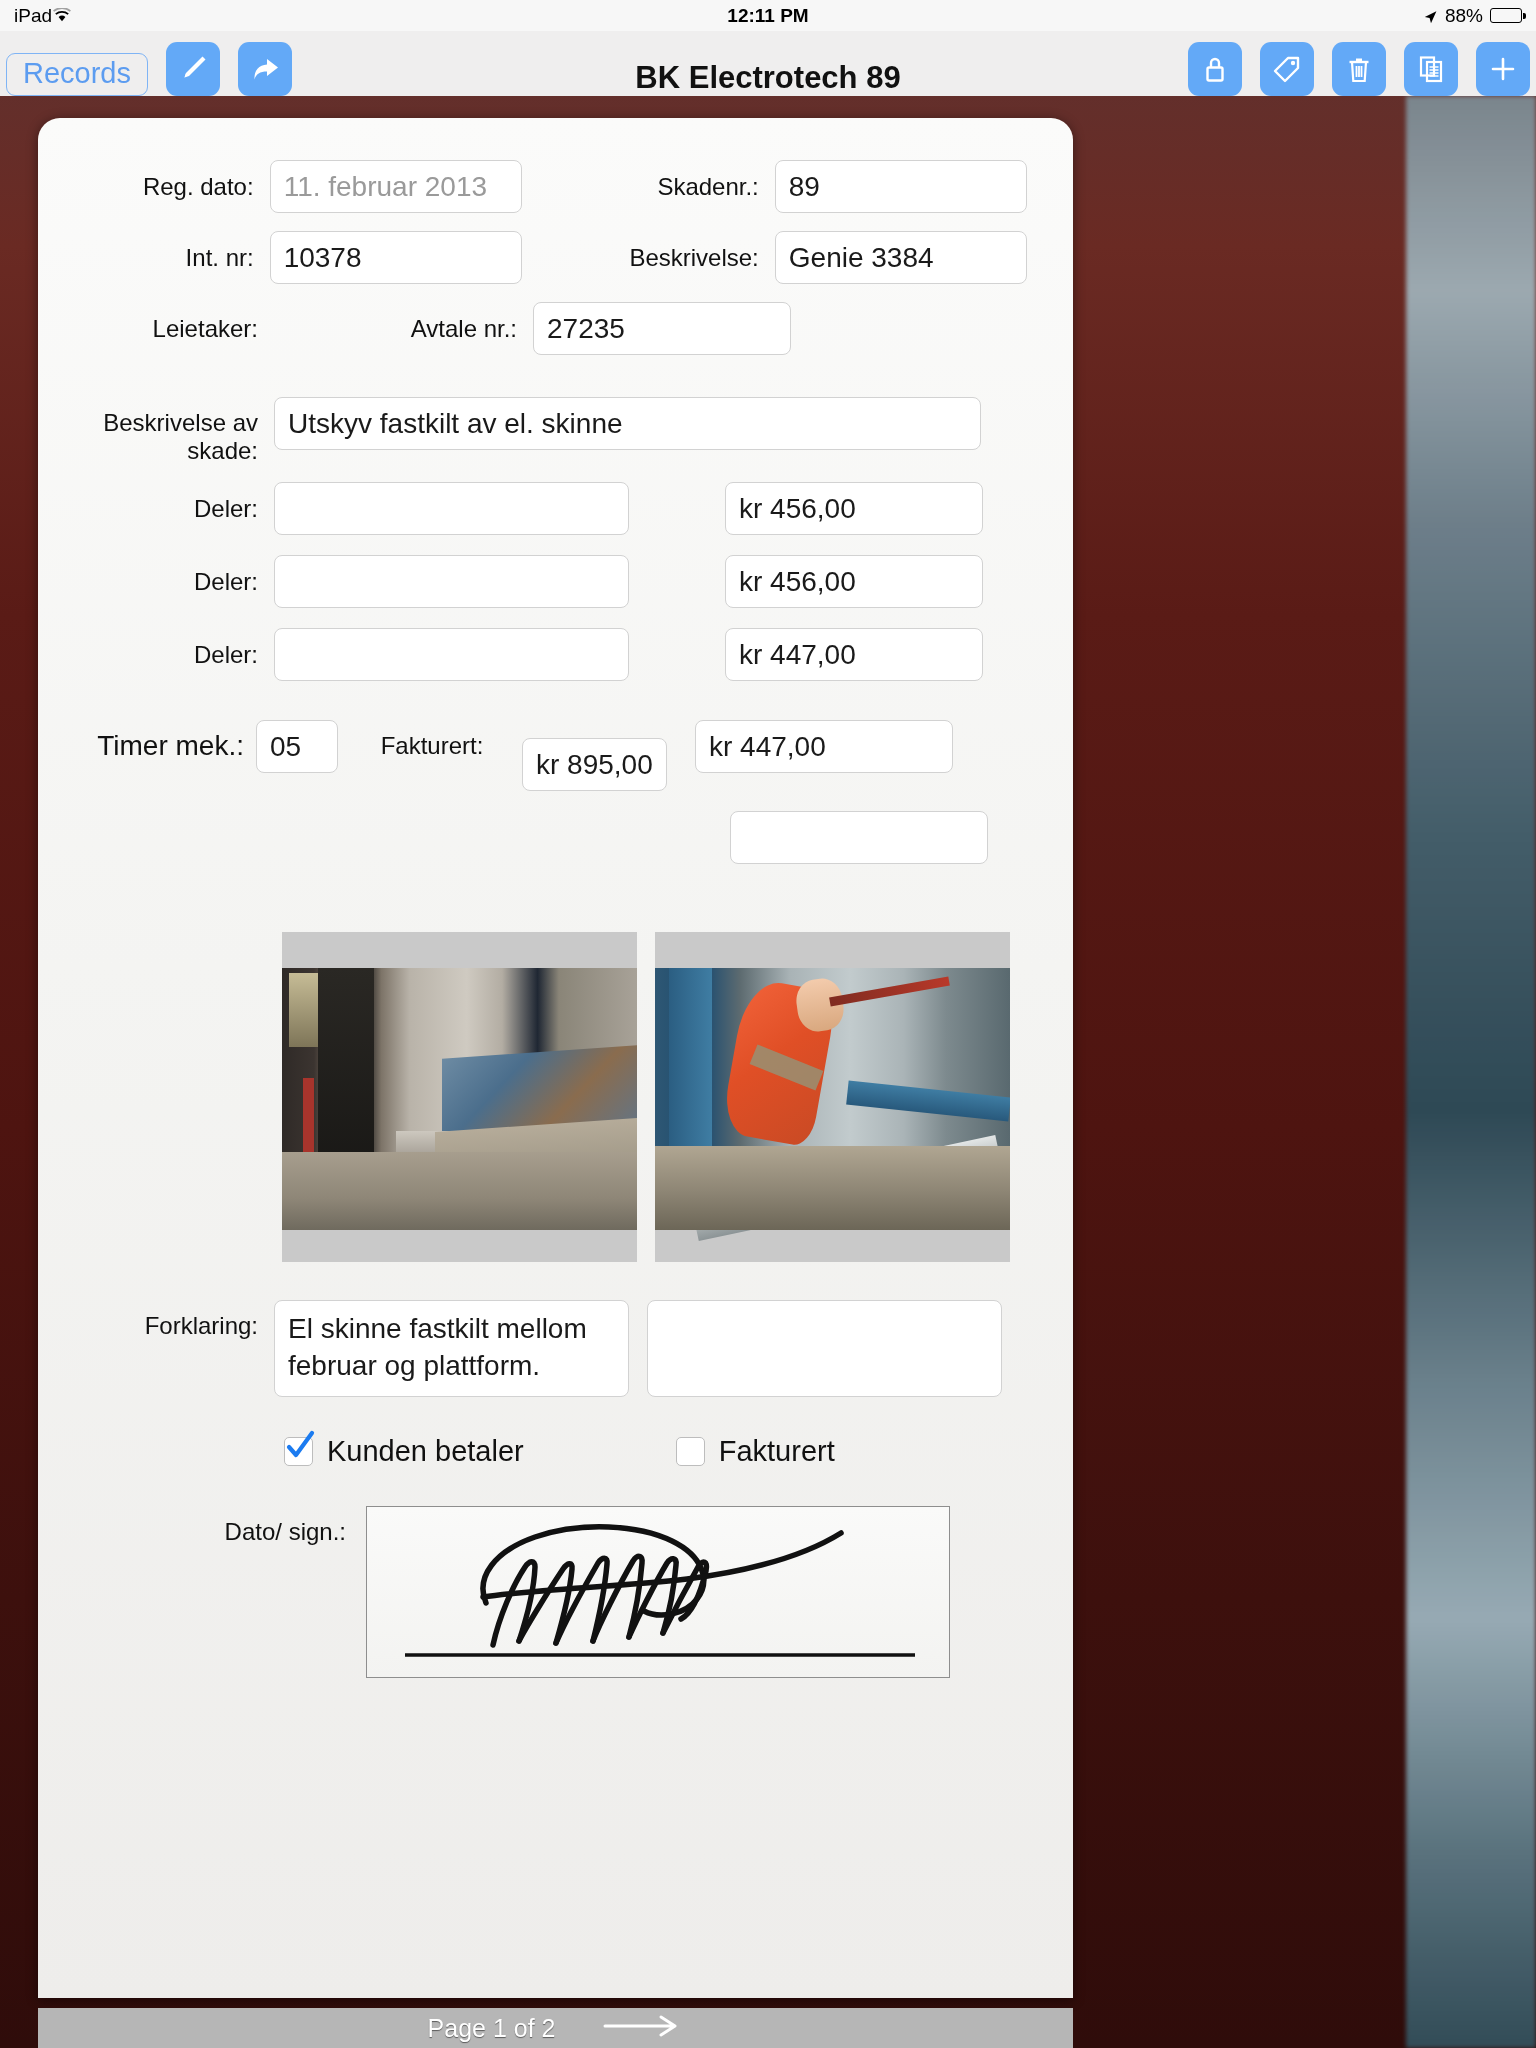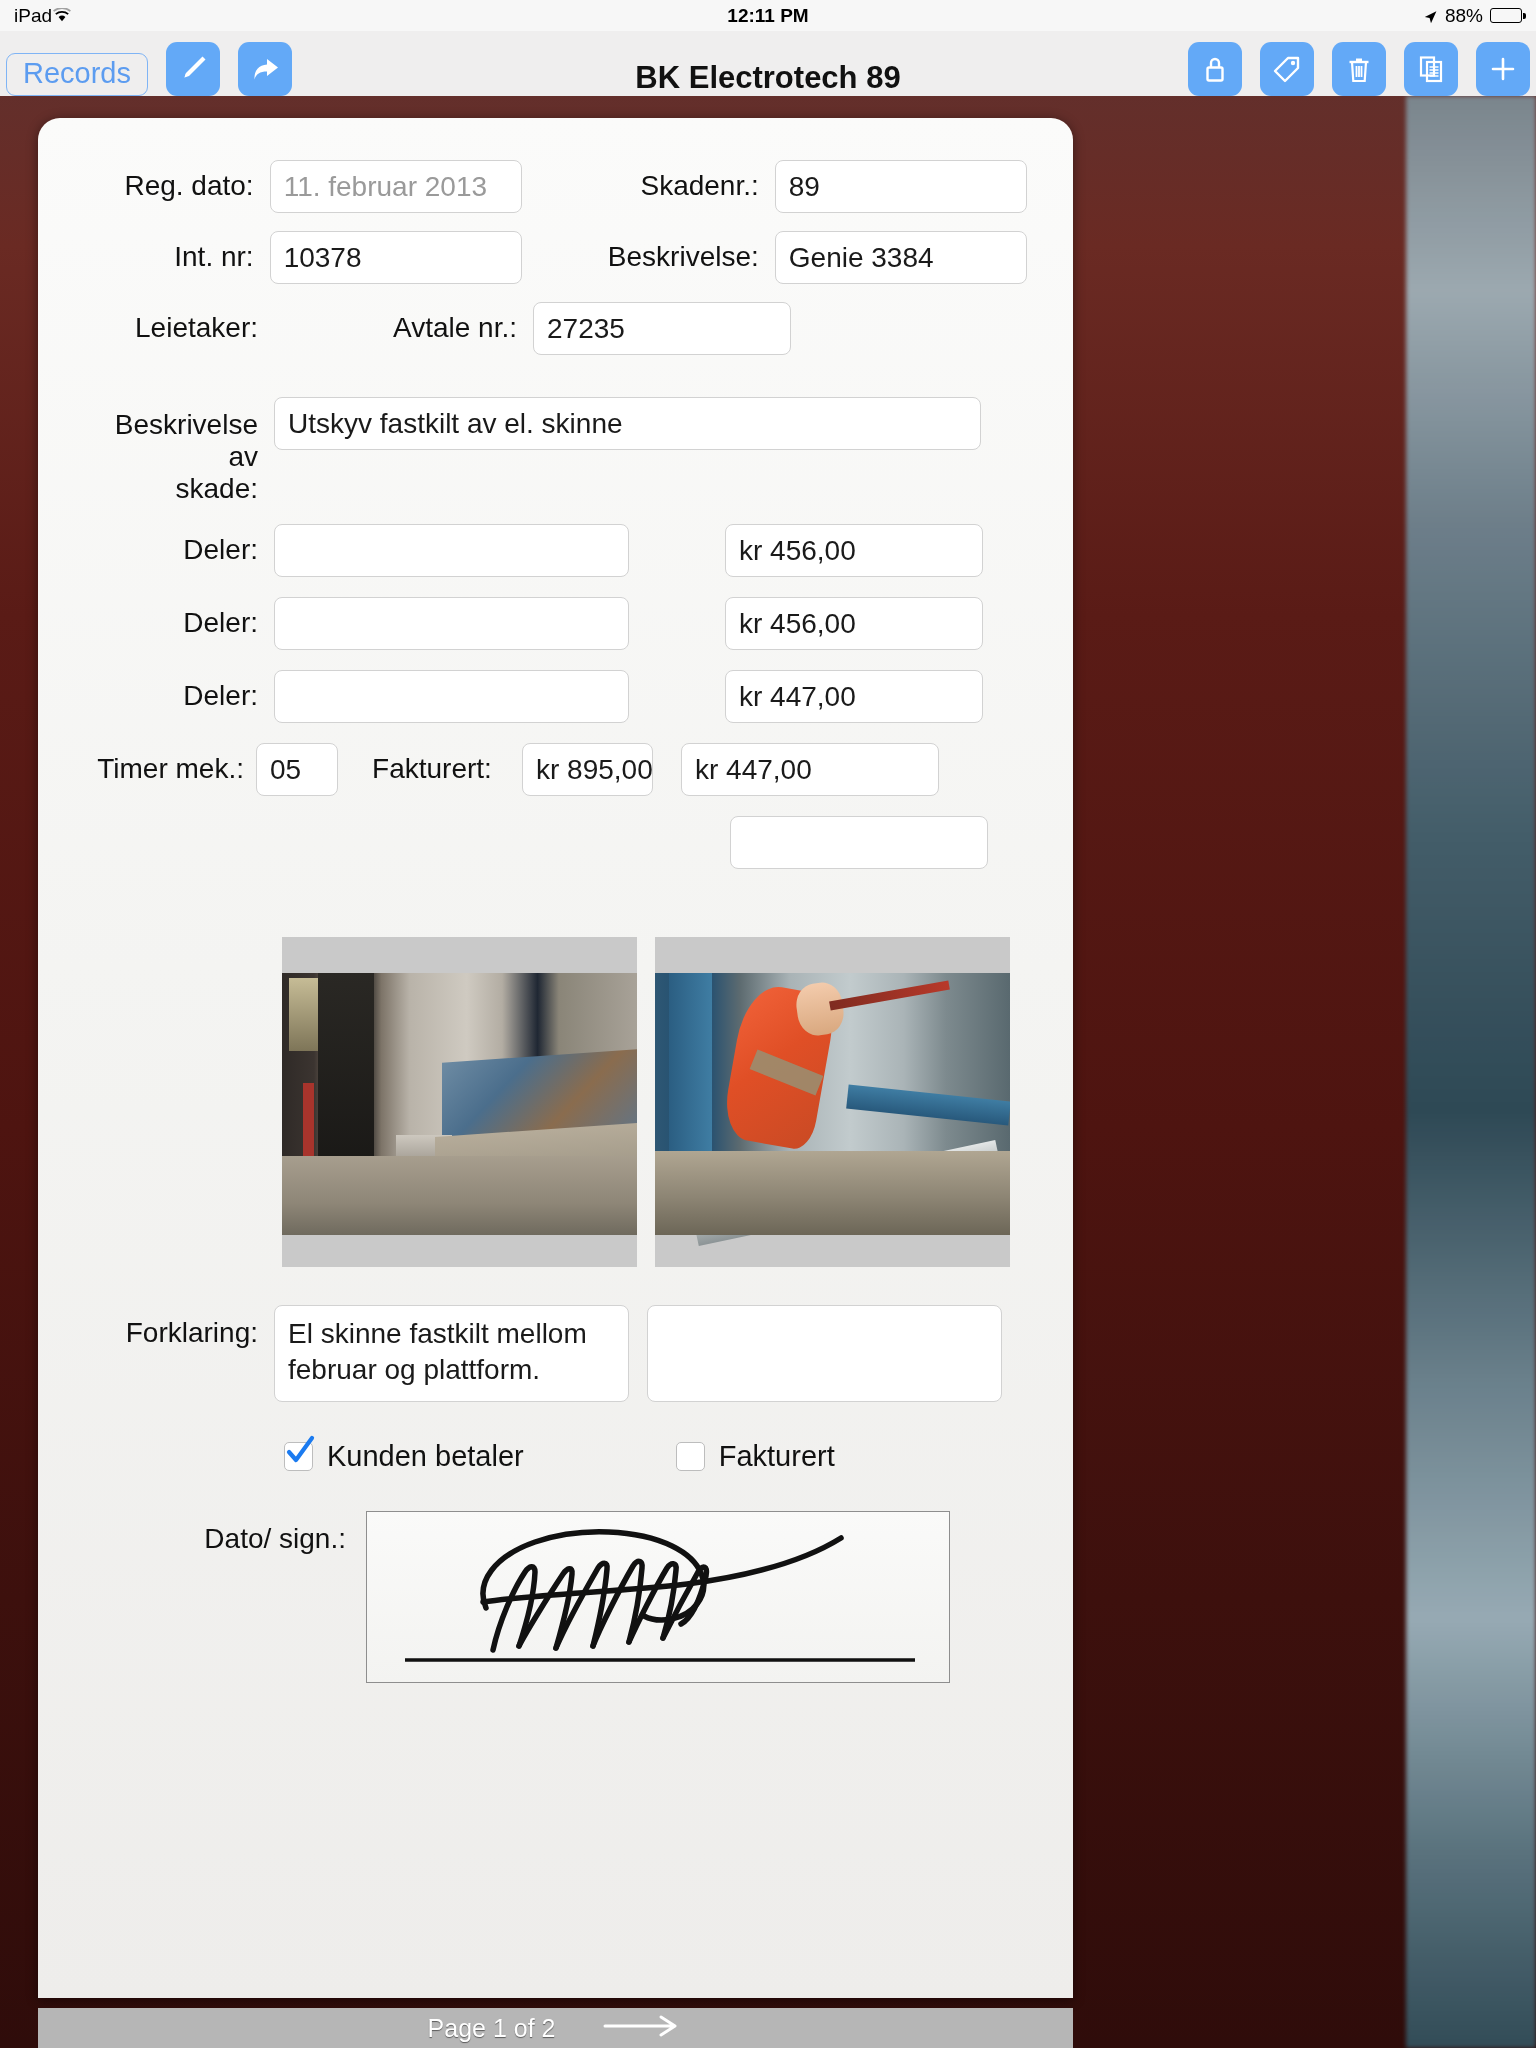--- a/index.html
+++ b/index.html
@@ -155,21 +155,21 @@
     height: 100%;
   }
 
   
   .row {
     display: flex;
     align-items: center;
     margin-bottom: 18px;
   }
   .lbl {
-    font-size: 28px;
+    font-size: 24px;
     color: #111;
     text-align: right;
     white-space: pre-line;
     line-height: 1.15;
   }
   .fld {
     background: #fff;
     border: 1px solid #d2d2d2;
     border-radius: 8px;
     font-size: 28px;
@@ -195,21 +195,21 @@
   .deler-row { margin-bottom: 20px; }
   .deler-row .lbl { width: 174px; margin-right: 16px; }
   .deler-row .fld-desc { width: 355px; }
   .deler-row .spacer { width: 96px; }
   .deler-row .fld-amt { width: 258px; }
 
   .timer-row { margin-bottom: 20px; }
   .timer-row .lbl-timer { width: 160px; margin-right: 12px; font-size: 28px; }
   .timer-row .fld-hours { width: 82px; }
   .timer-row .lbl-rate { width: 160px; margin: 0 10px 0 14px; text-align: center; }
-  .timer-row .fld-rate { width: 131px; }
+  .timer-row .fld-rate { width: 145px; margin-top: 37px; }
   .timer-row .spacer { width: 28px; }
   .timer-row .fld-amt { width: 258px; }
 
   .total-row { margin-bottom: 20px; display: flex; }
   .total-row .spacer { width: 646px; }
   .total-row .fld-amt { width: 258px; }
 
   
   .photos {
     display: flex;

